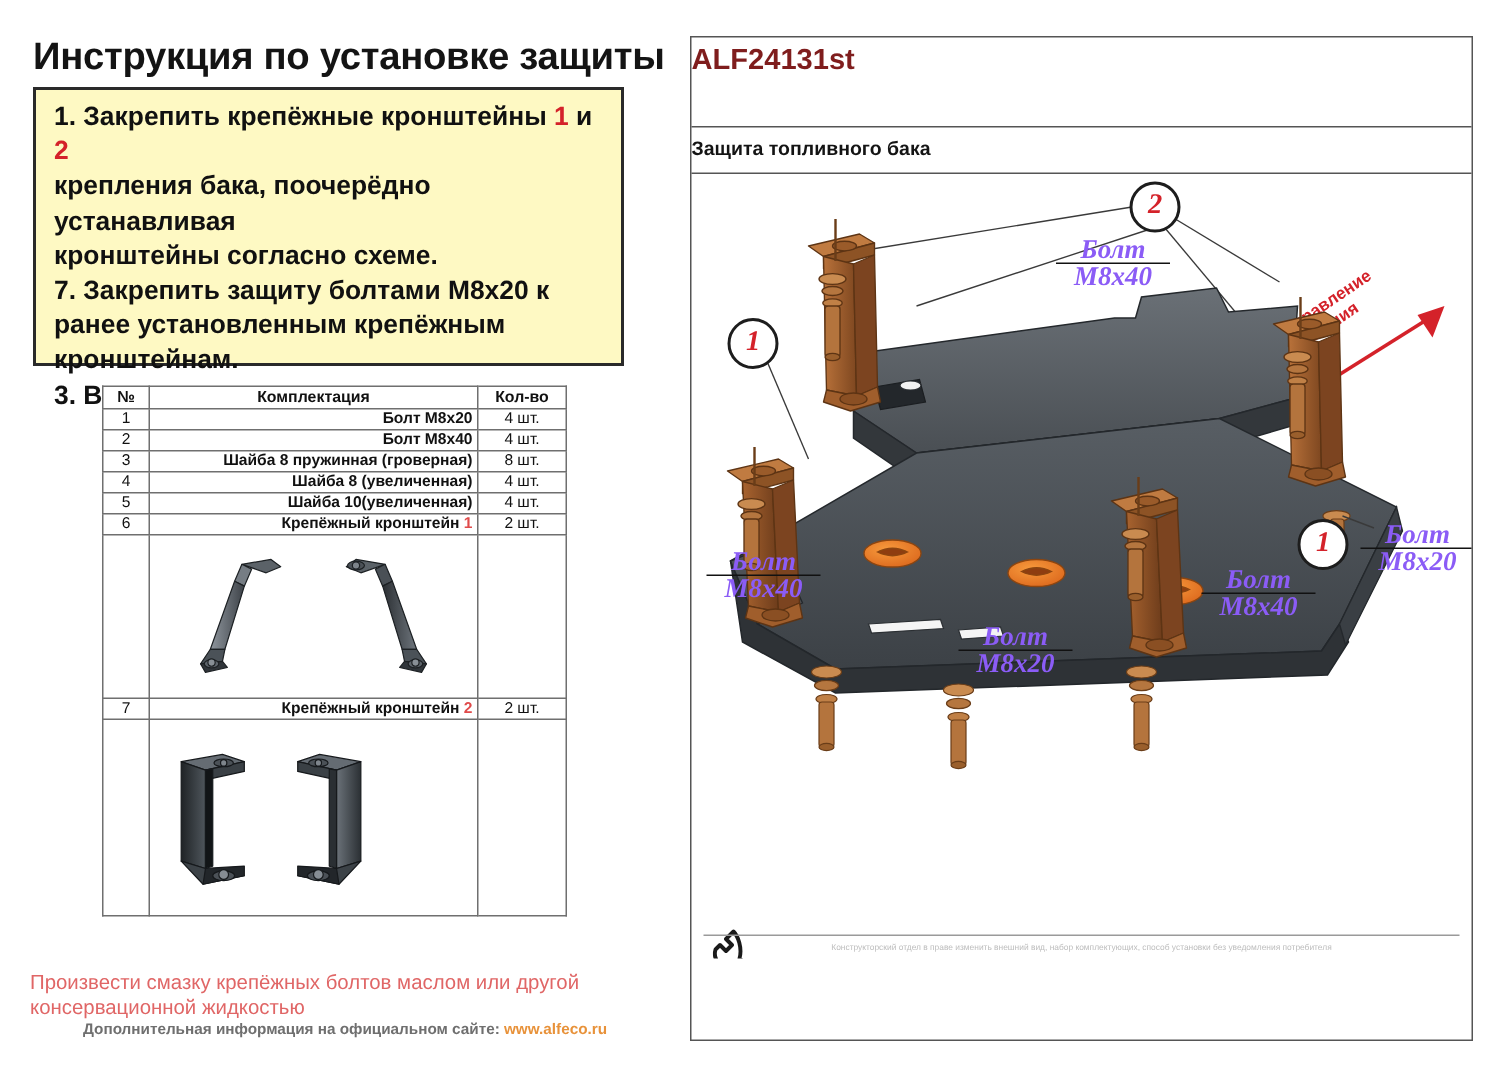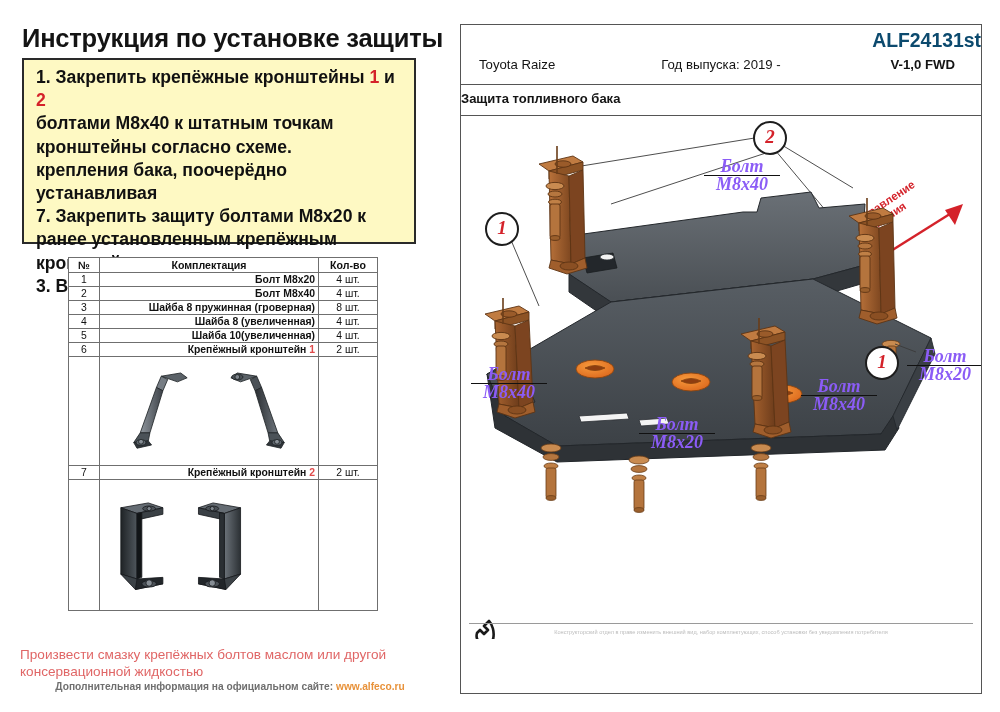--- a/index.html
+++ b/index.html
@@ -41,22 +41,22 @@
             font-size:13.6px;line-height:17px;color:#e06666;font-weight:400;}
   .note-sub{position:absolute;left:20px;top:681px;width:420px;text-align:center;
             font-size:10.2px;color:#6f6f6f;font-weight:bold;}
   .note-sub .url{color:#e8923a;}
 
   
   .right{position:absolute;left:460px;top:24px;width:522px;height:670px;
          border:1.6px solid #555;box-sizing:border-box;background:#fff;}
 
   .hdr{position:relative;height:59px;border-bottom:1.6px solid #555;}
-  .art{position:absolute;left:0;right:0;top:4px;text-align:right;
-       font-size:19.4px;font-weight:700;color:#0c4a6e;}
+  .art{position:absolute;left:0;right:0;top:4px;text-align:left;
+       font-size:19.4px;font-weight:700;color:#7f1d1d;}
   .hdr-row{position:absolute;left:0;right:0;top:32px;height:20px;}
   .hdr-model{position:absolute;left:18px;top:0;font-size:13.2px;color:#141414;}
   .hdr-year{position:absolute;left:0;right:0;top:0;text-align:center;
             font-size:13.2px;color:#141414;}
   .hdr-eng{position:absolute;right:26px;top:0;font-size:13.2px;font-weight:600;color:#141414;}
 
   .subhdr{position:relative;height:30px;border-bottom:1.6px solid #555;}
   .subhdr-t{position:absolute;left:0;right:0;top:6px;text-align:left;
             font-size:13px;font-weight:600;color:#141414;}
 
@@ -90,23 +90,22 @@
 <div class="page">
 
   <div class="left">
 
     <div class="main-title">Инструкция по установке защиты</div>
 
     <div class="instr-box">
       <div class="instr-line">
         <span>1. Закрепить крепёжные кронштейны </span><span class="num-red">1</span><span> и </span><span class="num-red">2</span>
       </div>
-      <div class="instr-line">болтами М8х40 к штатным точкам</div>
+      <div class="instr-line">крепления бака, поочерёдно устанавливая</div>
       <div class="instr-line">кронштейны согласно схеме.</div>
-      <div class="instr-line">крепления бака, поочерёдно устанавливая</div>
       <div class="instr-line">7. Закрепить защиту болтами М8х20 к</div>
       <div class="instr-line">ранее установленным крепёжным</div>
       <div class="instr-line">кронштейнам.</div>
       <div class="instr-line">3. Все точки крепления затянуть.</div>
     </div>
 
     <table class="tbl">
       <tbody>
           <tr>
         <th class="c-no">№</th>
@@ -241,25 +240,20 @@
     </div>
     <div class="note-sub">
       <span>Дополнительная информация на официальном сайте: </span><span class="url">www.alfeco.ru</span>
     </div>
   </div>
 
   <div class="right">
 
     <div class="hdr">
       <div class="art">ALF24131st</div>
-      <div class="hdr-row">
-        <div class="hdr-model">Toyota Raize</div>
-        <div class="hdr-year">Год выпуска: 2019 -</div>
-        <div class="hdr-eng">V-1,0 FWD</div>
-      </div>
     </div>
 
     <div class="subhdr">
       <div class="subhdr-t">Защита топливного бака</div>
     </div>
 
     <div class="canvas">
 
       <div class="dir-wrap">
         <svg width="120" height="80" viewBox="0 0 120 80" style="position:absolute;left:0;top:0;">

